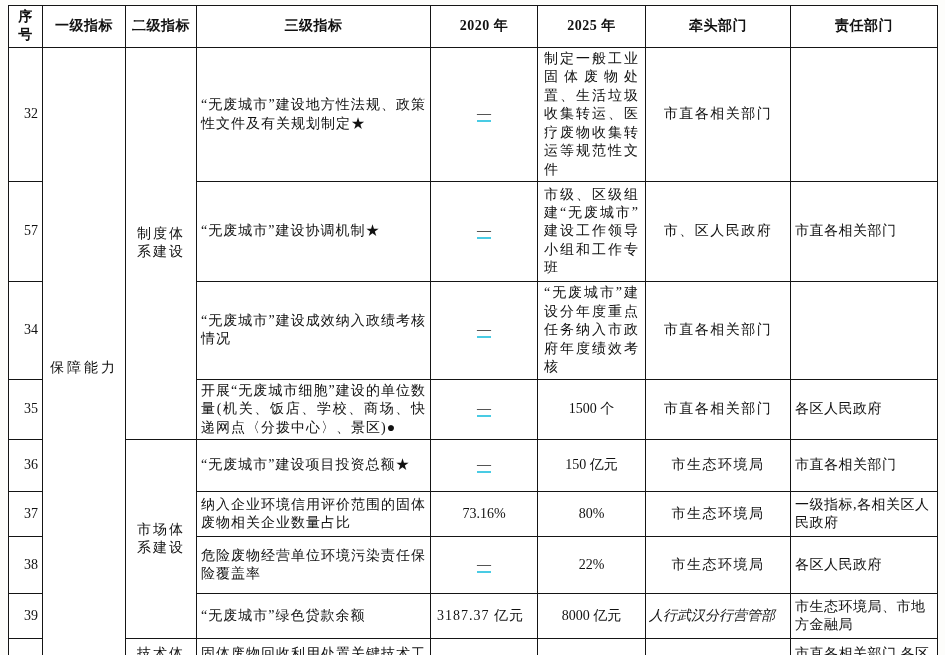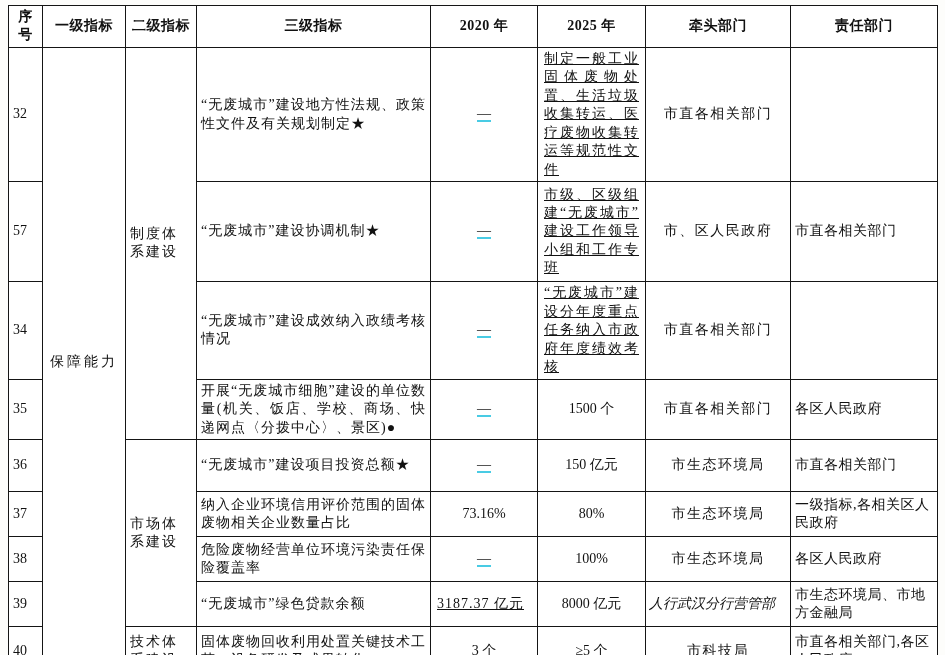--- a/index.html
+++ b/index.html
@@ -37,30 +37,30 @@
     padding: 2px 1px;
     letter-spacing: 0.5px;
   }
   
   tbody tr:nth-child(1) { height: 129px; }
   tbody tr:nth-child(2) { height: 100px; }
   tbody tr:nth-child(3) { height: 90px;  }
   tbody tr:nth-child(4) { height: 57px;  }
   tbody tr:nth-child(5) { height: 52px;  }
   tbody tr:nth-child(6) { height: 45px; padding-left: 18px;  }
-  tbody tr:nth-child(7) { height: 45px; margin-left: 36px;  }
+  tbody tr:nth-child(7) { height: 57px; margin-left: 36px;  }
   tbody tr:nth-child(8) { height: 45px;  }
   tbody tr:nth-child(9) { height: 50px;  }
 
-  td.c-no   { text-align: left; }
+  td.c-no   { text-align: right; }
   td.c-l1   { text-align: center; letter-spacing: 3px; padding: 2px 2px; }
-  td.c-l2   { text-align: left; letter-spacing: 2px; padding: 2px 2px; }
+  td.c-l2   { text-align: center; letter-spacing: 2px; padding: 2px 2px; }
   td.c-ind  { text-align: justify; padding: 2px 7px; letter-spacing: 1px; }
   td.c-val  { text-align: center; padding: 2px 5px; }
-  td.c-val.just { text-align: justify; letter-spacing: 1px; padding: 2px 6px; text-decoration: underline; }
+  td.c-val.just { text-align: justify; letter-spacing: 1px; padding: 2px 6px; }
   td.c-lead { text-align: center; letter-spacing: 1.5px; padding: 2px 2px; }
   td.c-lead.just { text-align: justify; letter-spacing: 0; padding: 2px 3px; font-style: italic; }
   td.c-resp { text-align: left; padding: 2px 5px; letter-spacing: 0.5px; }
   td.dash {
     text-decoration: underline;
     text-decoration-color: #49cbe4;
     text-decoration-thickness: 1.5px;
     text-underline-offset: 2px;
   }
 </style>
@@ -140,21 +140,21 @@
           <td class="c-ind">纳入企业环境信用评价范围的固体废物相关企业数量占比</td>
           <td class="c-val">73.16%</td>
           <td class="c-val">80%</td>
           <td class="c-lead">市生态环境局</td>
           <td class="c-resp">一级指标,各相关区人民政府</td>
         </tr>
         <tr>
           <td class="c-no">38</td>
           <td class="c-ind">危险废物经营单位环境污染责任保险覆盖率</td>
           <td class="c-val dash">—</td>
-          <td class="c-val">100%</td>
+          <td class="c-val">22%</td>
           <td class="c-lead">市生态环境局</td>
           <td class="c-resp">各区人民政府</td>
         </tr>
         <tr>
           <td class="c-no">39</td>
           <td class="c-ind">“无废城市”绿色贷款余额</td>
           <td class="c-val just">3187.37 亿元</td>
           <td class="c-val">8000 亿元</td>
           <td class="c-lead just">人行武汉分行营管部</td>
           <td class="c-resp">市生态环境局、市地方金融局</td>

